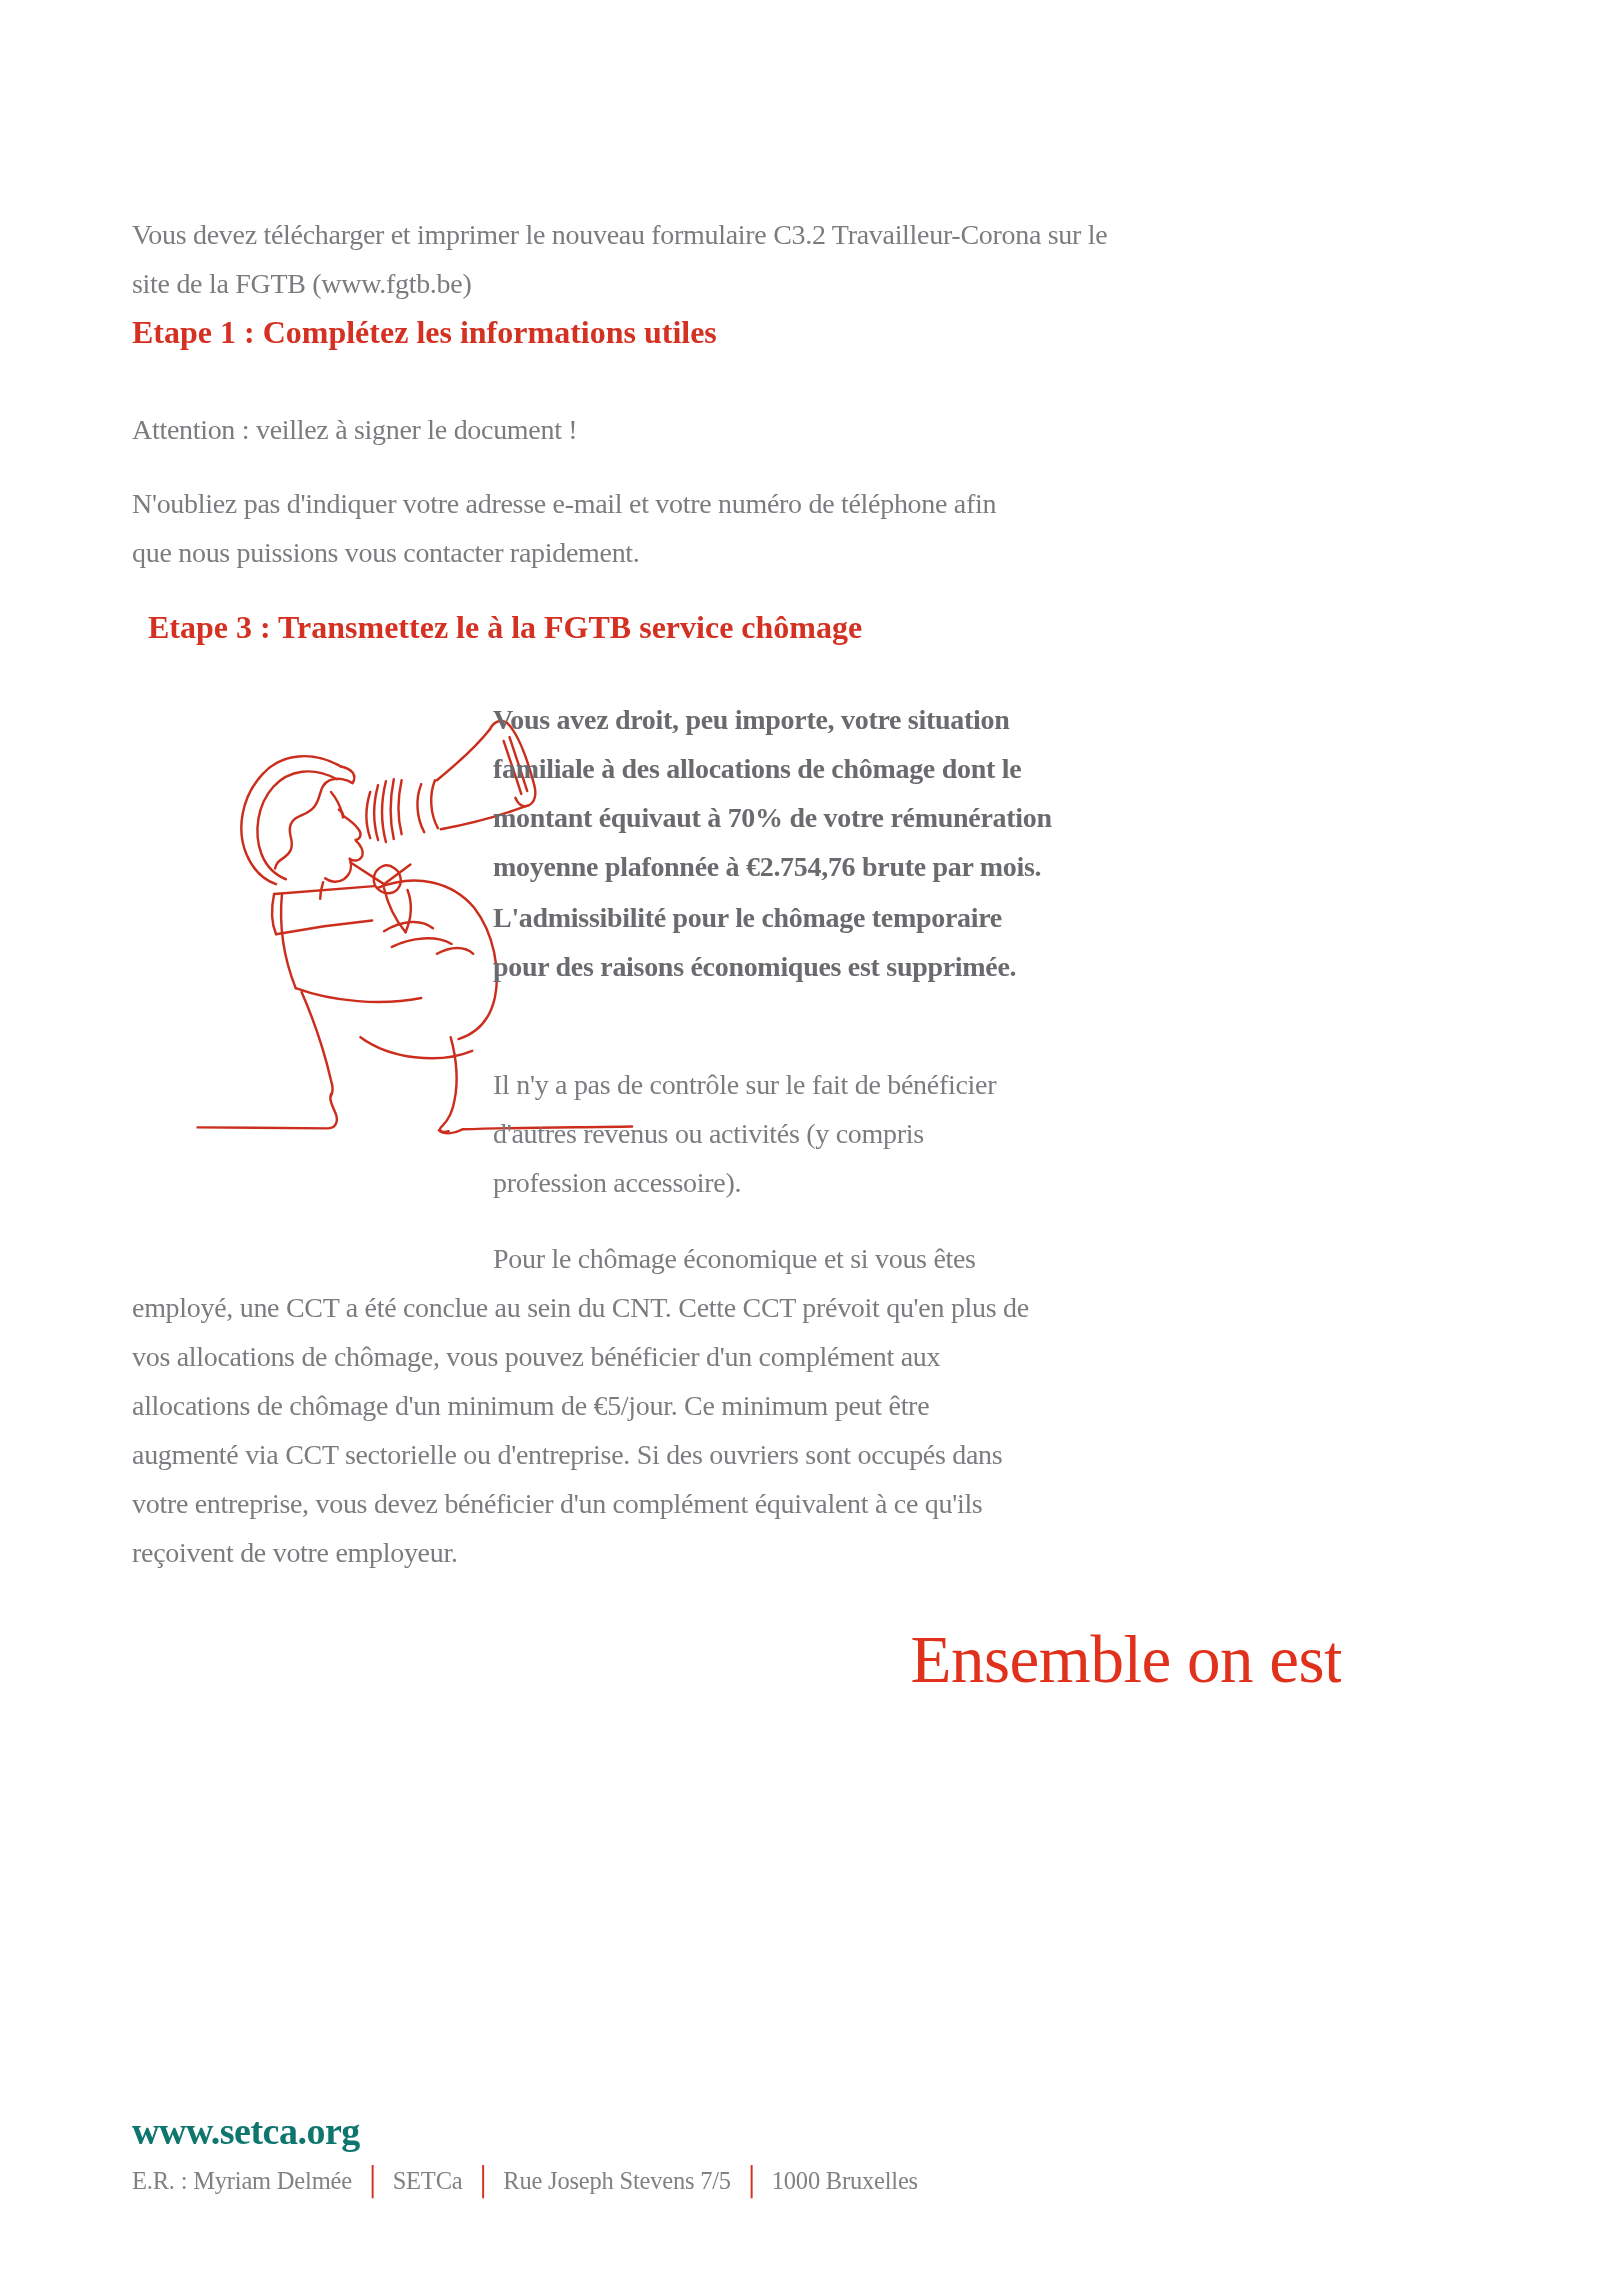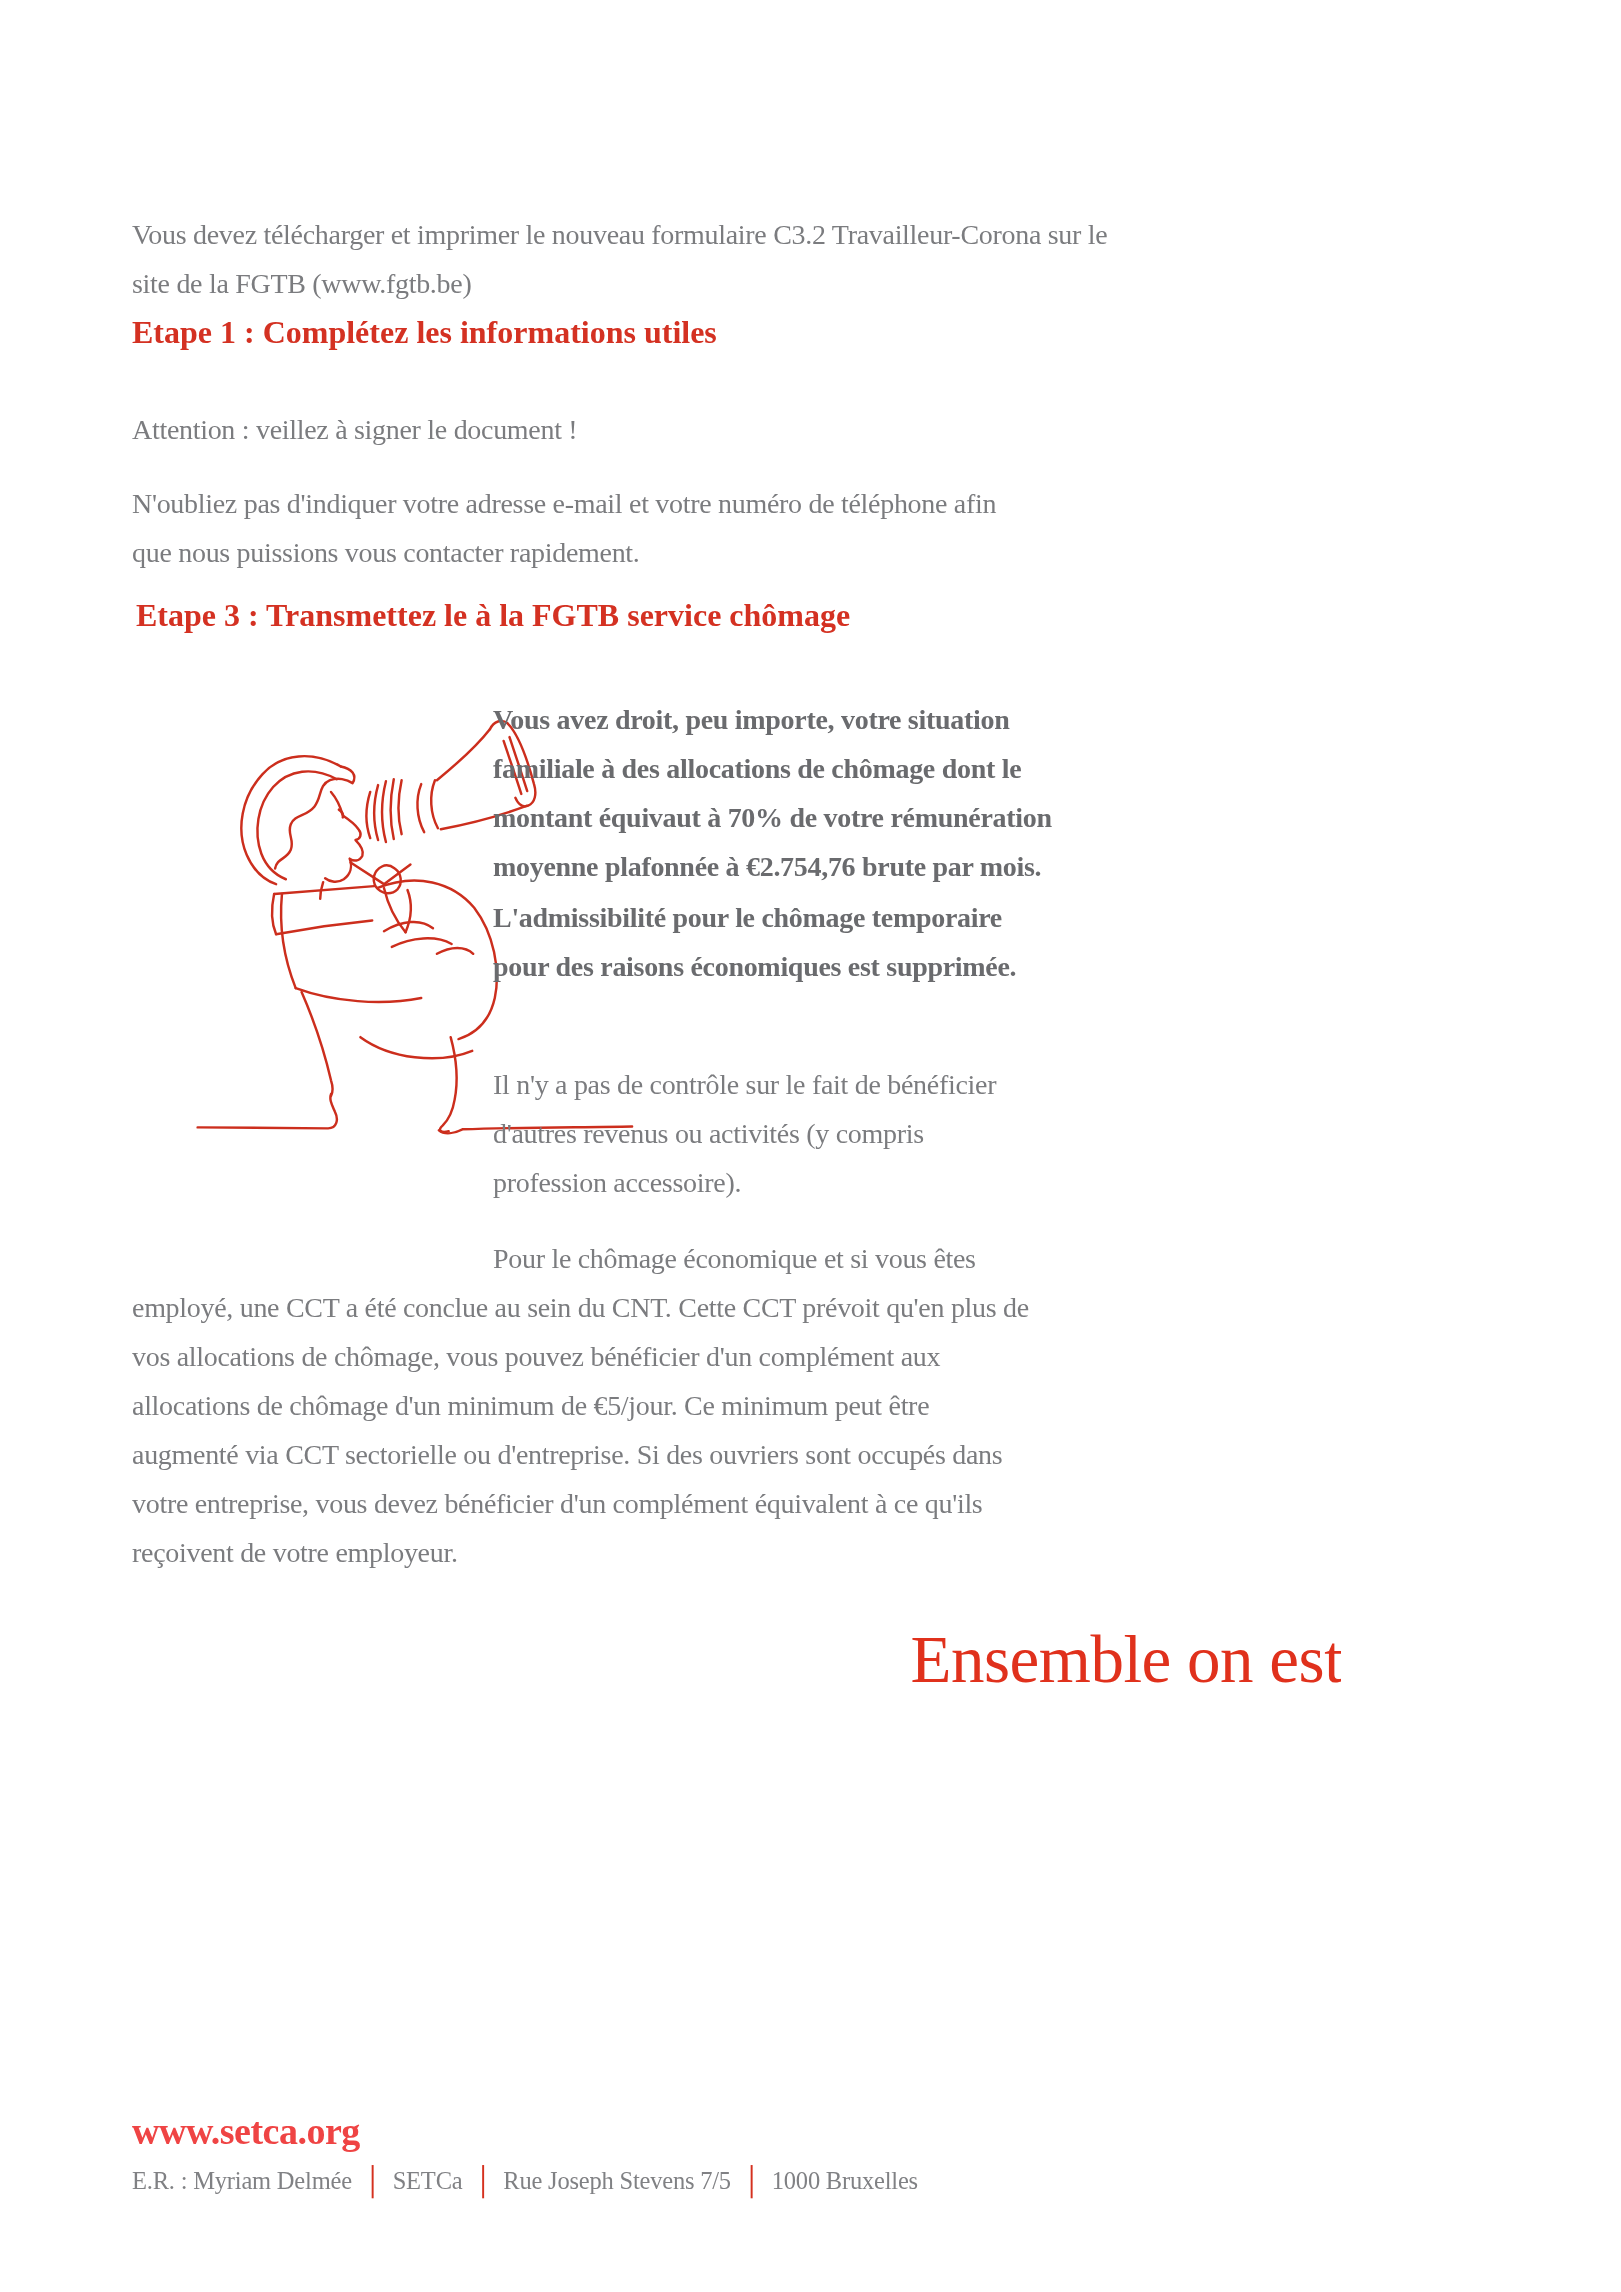--- a/index.html
+++ b/index.html
@@ -43,21 +43,21 @@
     text-align:right;
     color:#e0311c;
     font-size:67px;
     line-height:74px;
     letter-spacing:-0.5px;
   }
   .illustration { top:637px; left:127px; width:510px; height:510px; }
   .illustration svg { display:block; width:100%; height:100%; }
   .footer-url {
     top:2109px; left:132px;
-    color:#ef4444;
+    color:#0f766e;
     font-weight:bold;
     font-size:38px;
     line-height:45px;
     letter-spacing:-0.5px;
   }
   .imprint {
     top:2164px; left:132px;
     color:#808184;
     font-size:24.5px;
     line-height:33px;
@@ -85,21 +85,21 @@
   <p class="abs body-text intro">Vous devez télécharger et imprimer le nouveau formulaire C3.2 Travailleur-Corona sur le
 site de la FGTB (www.fgtb.be)</p>
 
   <h2 class="abs red-heading etape2" style="margin:0;">Etape 1 : Complétez les informations utiles</h2>
 
   <p class="abs body-text attention">Attention : veillez à signer le document !</p>
 
   <p class="abs body-text noubliez">N'oubliez pas d'indiquer votre adresse e-mail et votre numéro de téléphone afin
 que nous puissions vous contacter rapidement.</p>
 
-  <h2 class="abs red-heading etape3" style="margin:4px;">Etape 3 : Transmettez le à la FGTB service chômage</h2>
+  <h2 class="abs red-heading etape3" style="margin:16px;">Etape 3 : Transmettez le à la FGTB service chômage</h2>
 
   <div class="abs illustration">
     <svg viewBox="0 0 520 520" xmlns="http://www.w3.org/2000/svg" class="line-art">
 
       <path d="M 218,132 C 190,116 158,118 138,140 C 117,163 111,196 122,222 C 129,238 140,248 152,252"></path>
       <path d="M 214,145 C 190,132 165,135 149,153 C 133,171 129,199 137,221 C 142,234 152,243 162,247"></path>
 
       <path d="M 218,132 C 229,134 235,141 230,149 C 224,145 215,143 207,146 C 195,151 199,163 191,173 C 183,183 171,181 167,191 C 163,201 171,207 167,217 C 163,227 153,225 151,236"></path>
 
       <path d="M 208,158 C 214,165 218,174 220,182 C 226,186 232,190 236,196 C 240,201 238,206 233,207 C 238,212 242,217 240,223 C 237,229 231,229 227,226 C 230,234 228,242 221,247 C 215,251 207,250 202,246"></path>

